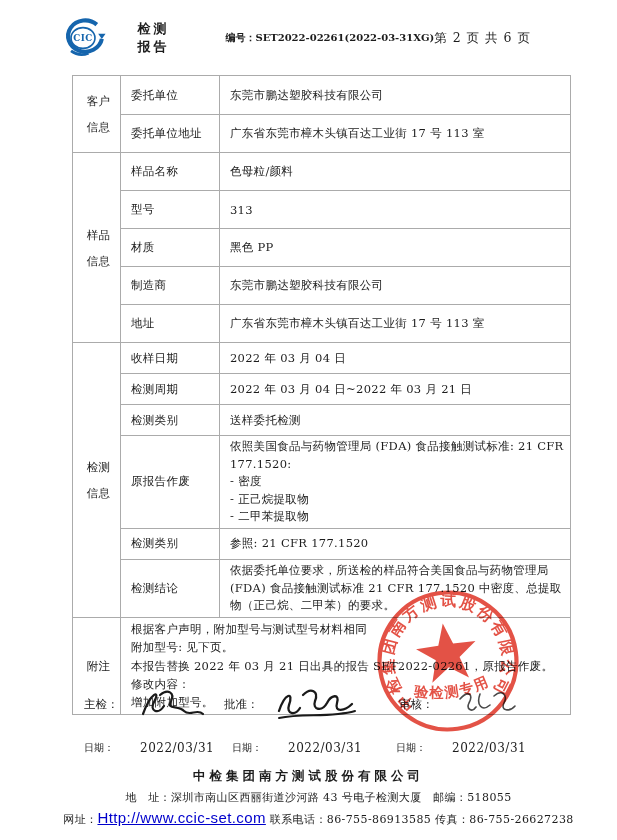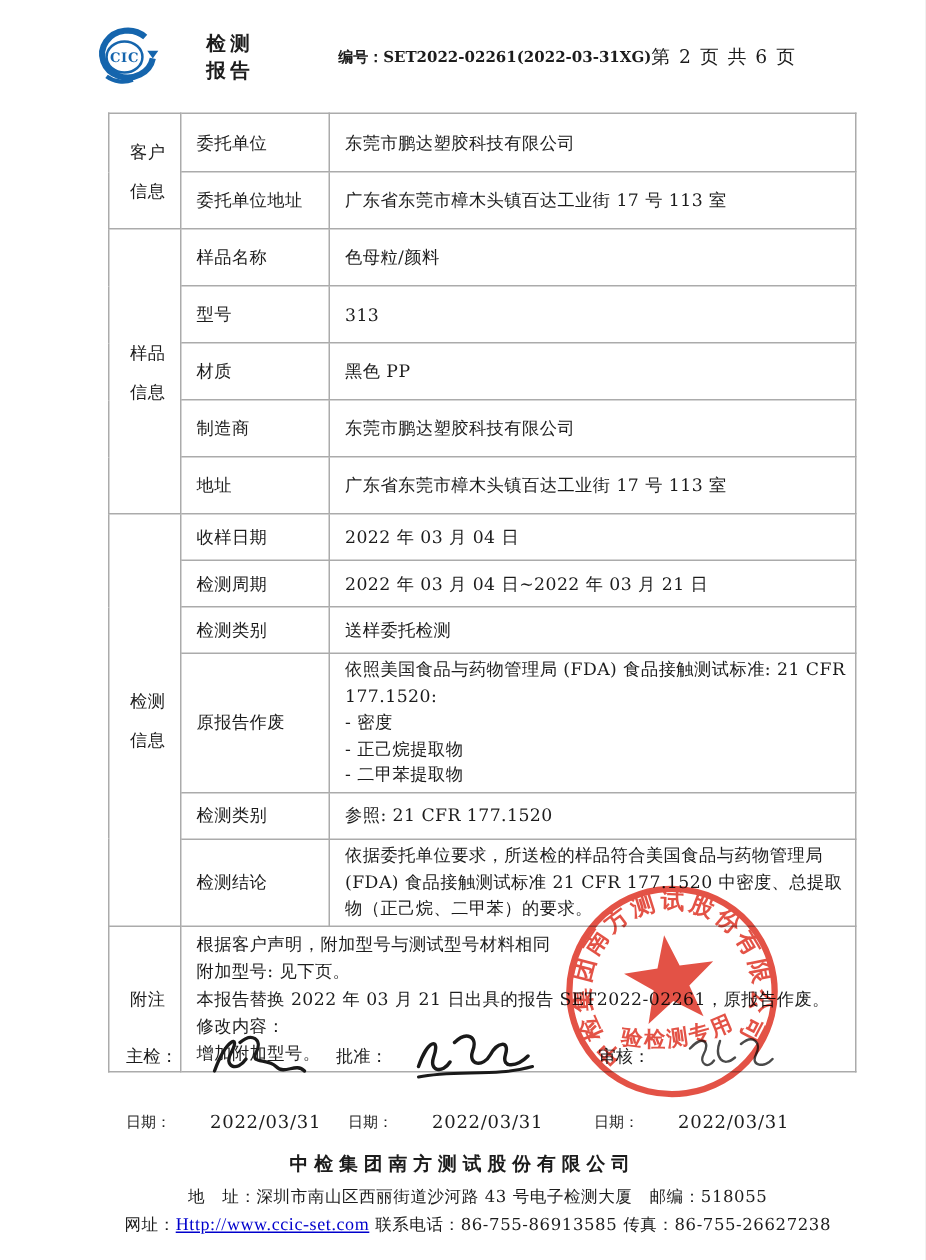--- a/index.html
+++ b/index.html
@@ -58,21 +58,21 @@
   .date-col .dval{font-size:12px;margin-left:26px;letter-spacing:0.5px;}
   
   .stamp{
     position:absolute;left:368px;top:581px;width:160px;height:160px;
     opacity:0.88;mix-blend-mode:multiply;pointer-events:none;
   }
   
   .footer{position:absolute;left:0;top:768px;width:617px;text-align:center;}
   .footer .company{font-size:12.5px;font-weight:bold;letter-spacing:4px;}
   .footer .line{font-size:11px;margin-top:4.5px;letter-spacing:0.4px;margin-left:20px;}
-  .footer a.url{color:#0000cc;text-decoration:underline;font-family:Liberation Serif, serif;font-size:12px;}
+  .footer a.url{color:#0000cc;text-decoration:underline;font-family:Liberation Sans, sans-serif;font-size:15px;}
 </style>
 </head>
 <body>
 
 <div class="page">
 
   <div class="header">
     <svg class="logo" viewBox="0 0 50 46">
       <path d="M 40,8.5 A 18.5,17 0 1 0 45.5,24" fill="none" stroke="#1565ad" stroke-width="4.5"></path>
       <polygon points="45.5,24 49.5,18.5 41.5,18.5" fill="#1565ad"></polygon>

